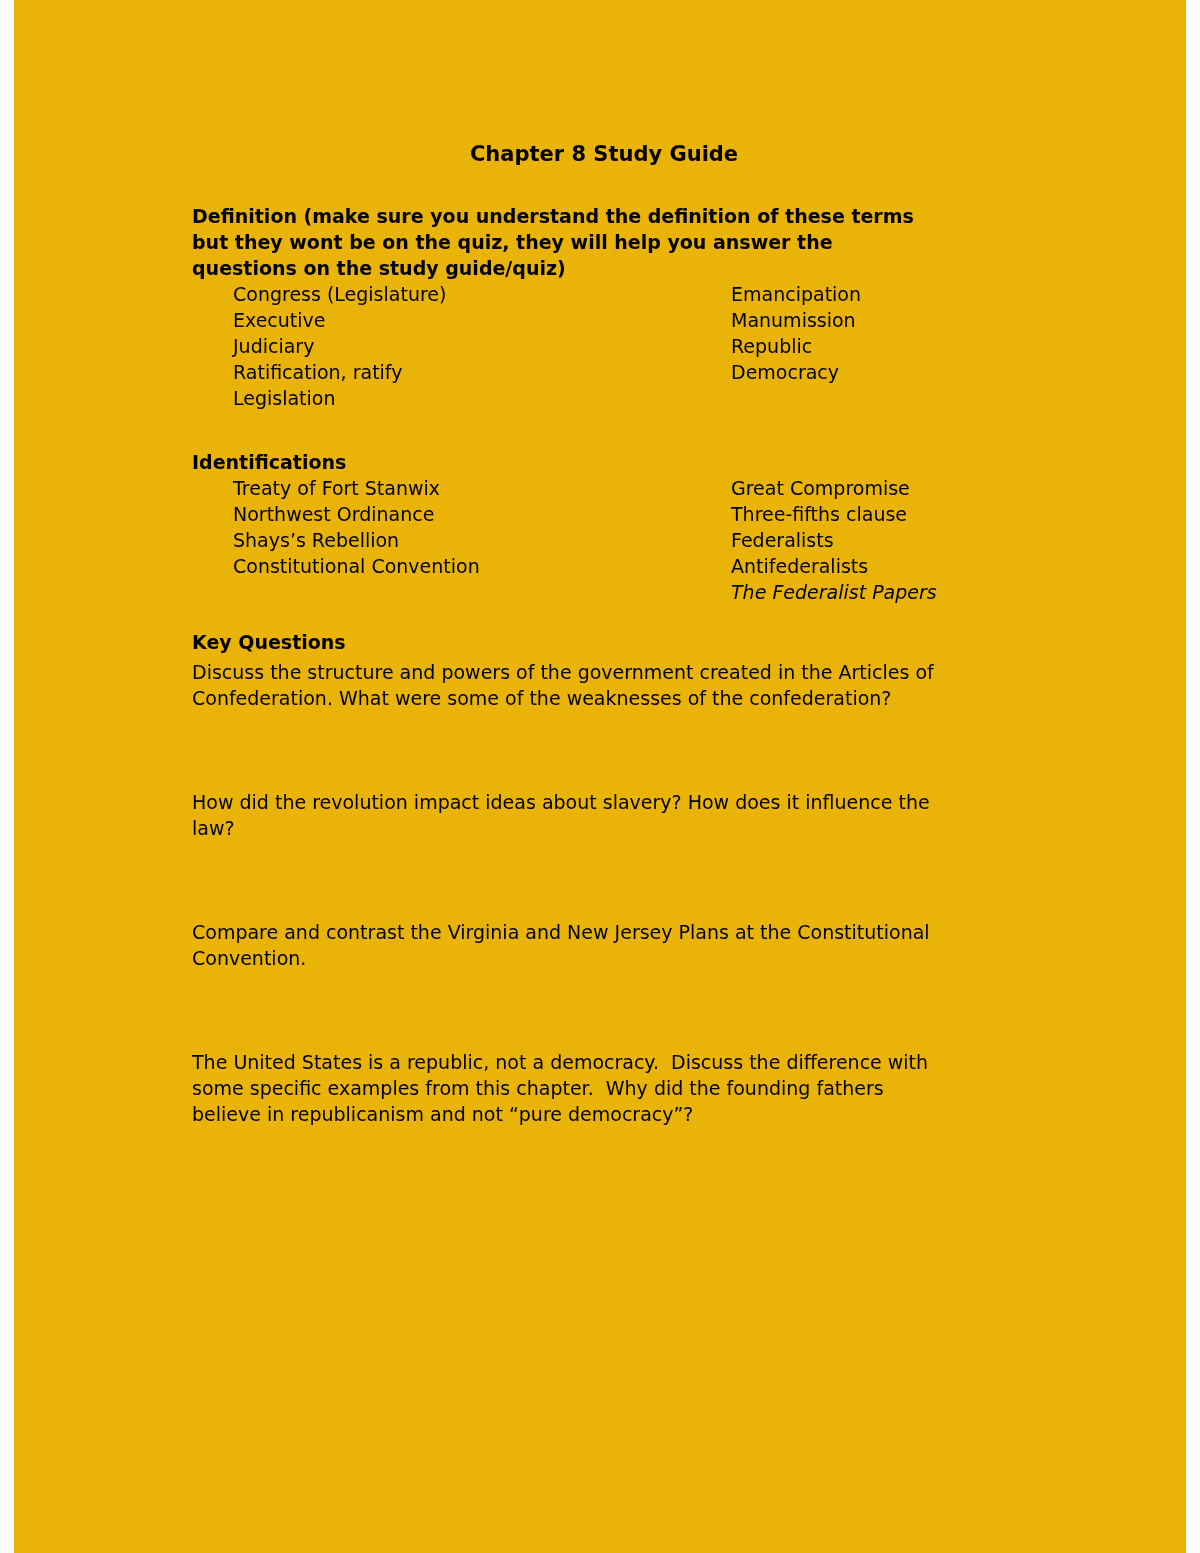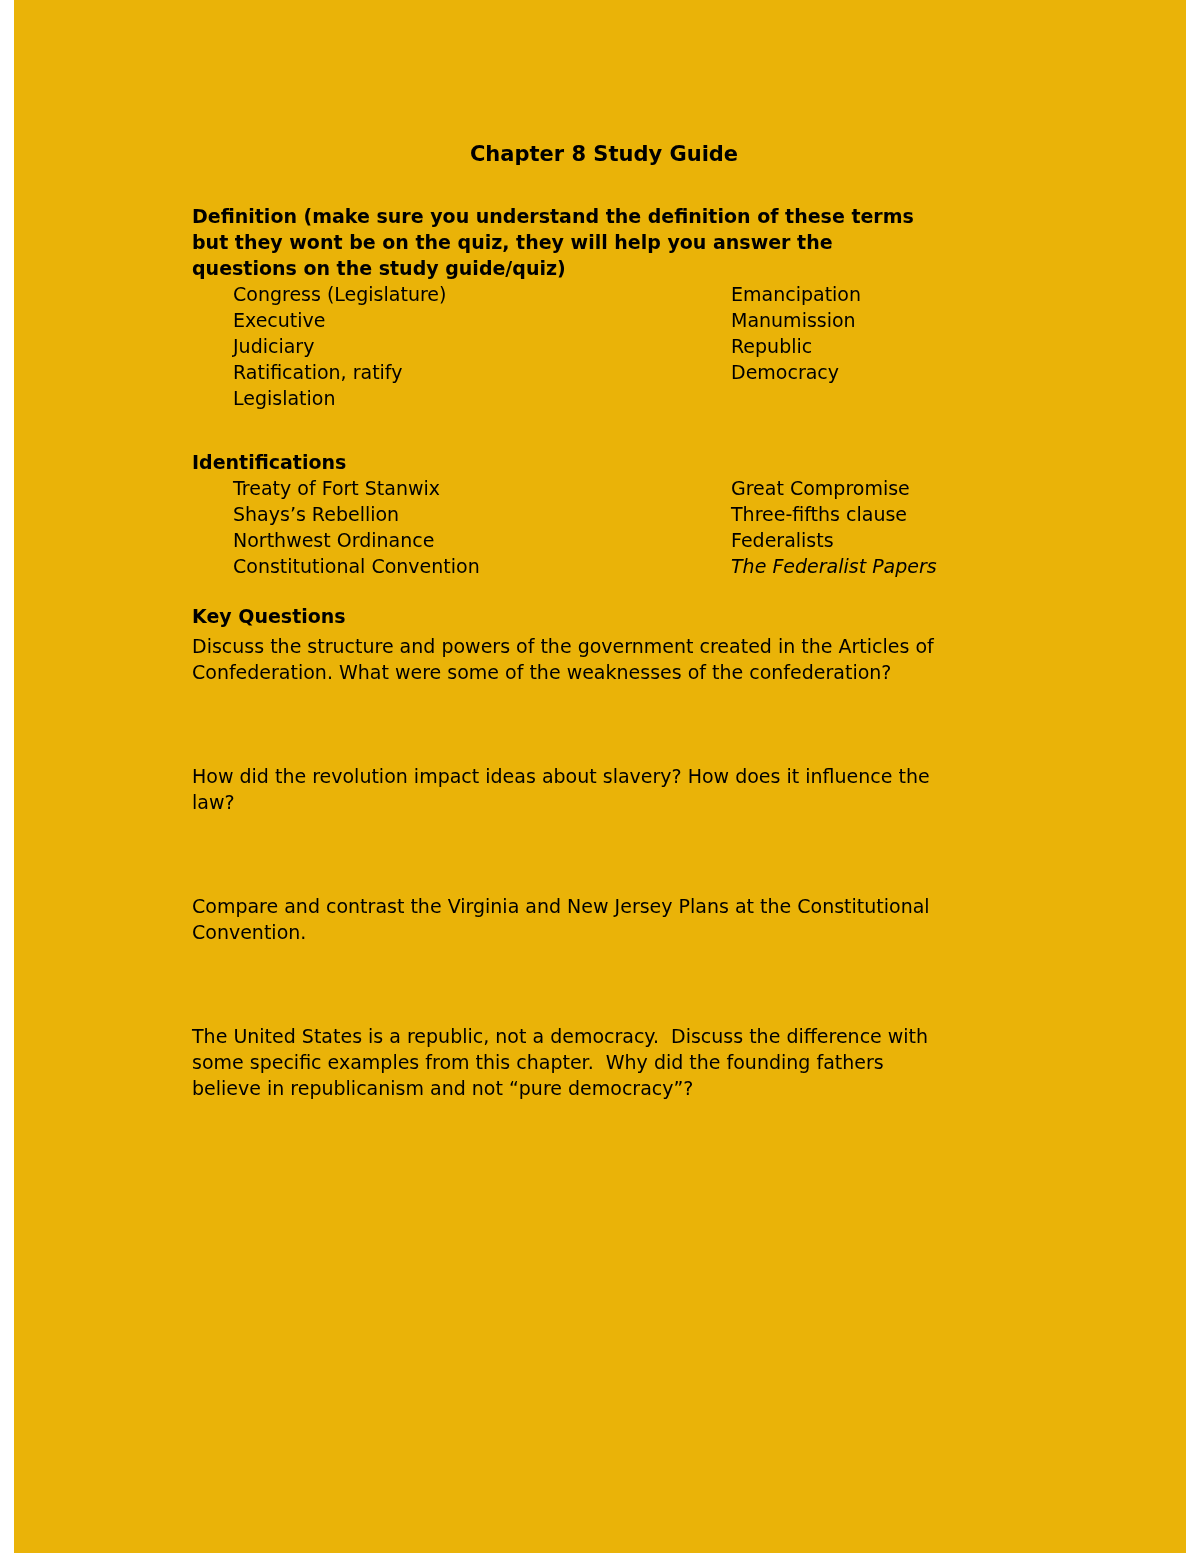--- a/index.html
+++ b/index.html
@@ -83,28 +83,29 @@
         <li>Democracy</li>
       </ul>
     </div>
   </section>
 
   <section>
     <p class="section-heading">Identifications</p>
     <div class="cols">
       <ul class="col-left">
         <li>Treaty of Fort Stanwix</li>
+        <li>Northwest Ordinance</li>
         <li>Shays’s Rebellion</li>
-        <li>Northwest Ordinance</li>
         <li>Constitutional Convention</li>
       </ul>
       <ul class="col-right">
         <li>Great Compromise</li>
         <li>Three-fifths clause</li>
         <li>Federalists</li>
+        <li>Antifederalists</li>
         <li class="italic">The Federalist Papers</li>
       </ul>
     </div>
   </section>
 
   <section>
     <p class="kq-heading">Key Questions</p>
     <p class="question prewrap">Discuss the structure and powers of the government created in the Articles of
 Confederation. What were some of the weaknesses of the confederation?</p>
     <p class="question prewrap">How did the revolution impact ideas about slavery? How does it influence the

